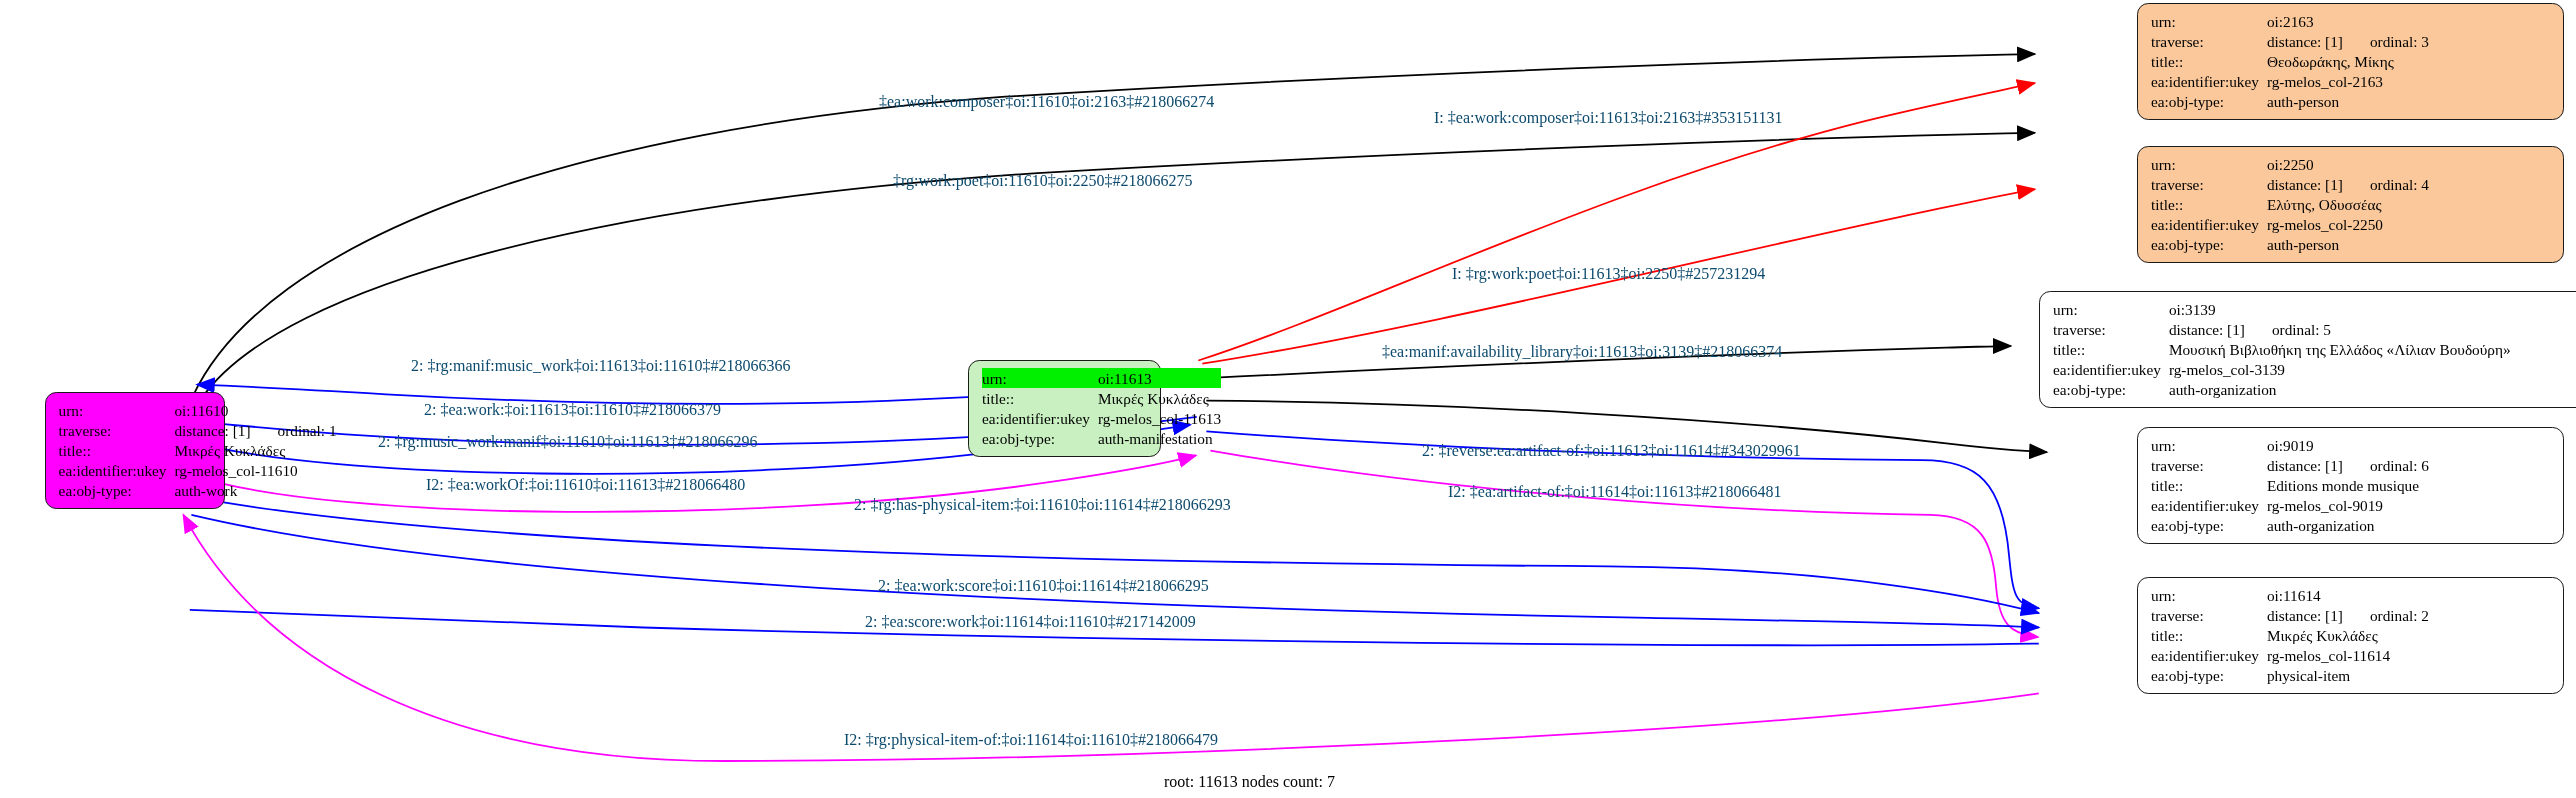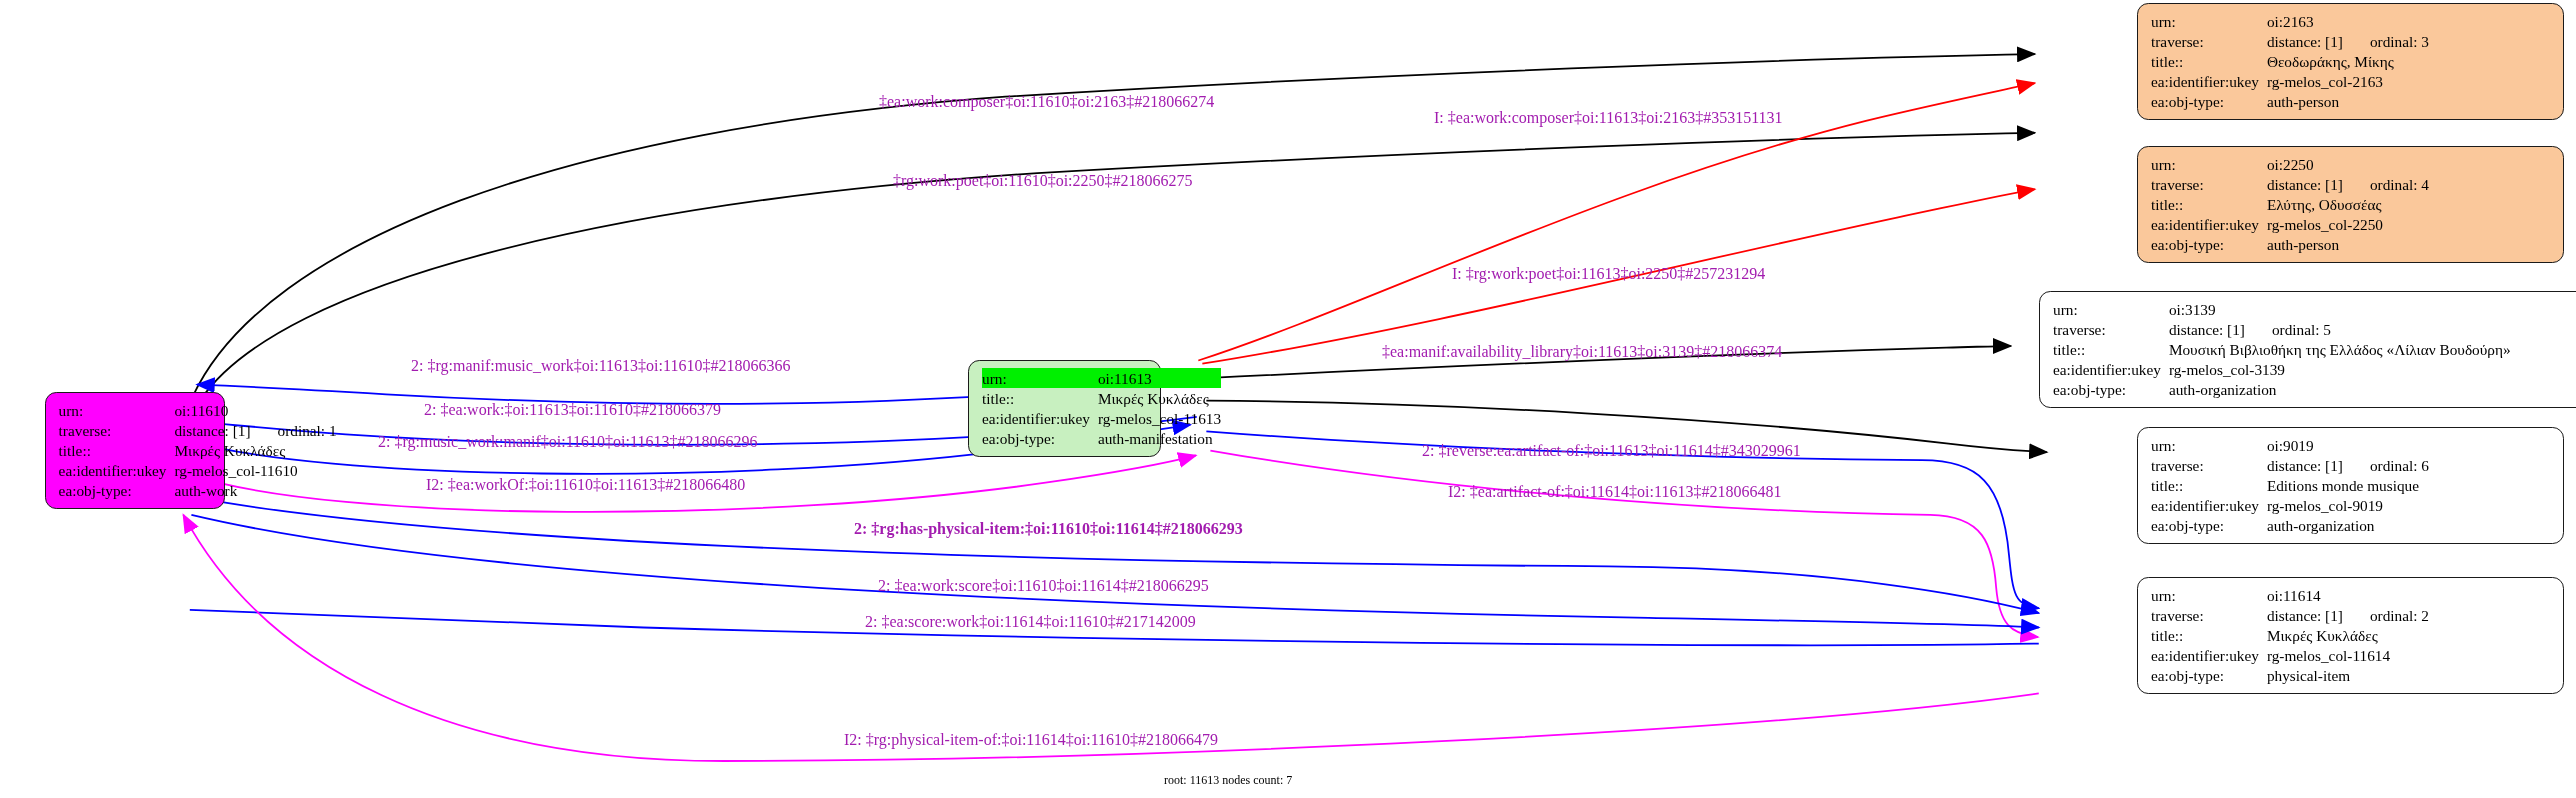--- a/index.html
+++ b/index.html
@@ -44,26 +44,26 @@
   }
   .node td.k{padding-right:4.8px;}
   .node td.v{padding-left:3.2px;}
   .hl{background:#00f000;}
   .sub{padding-right:27px;}
   
   .elabel{
     position:absolute;
     font-size:16px;
     white-space:nowrap;
-    color:#a21caf;
+    color:#0c4a6e;
     letter-spacing:0px;
   }
   .caption{
     position:absolute;
-    font-size:12px;
+    font-size:16px;
     white-space:nowrap;
   }
 </style>
 </head>
 <body>
 
 <div id="canvas">
 
   <svg id="edges" viewBox="0 0 3203 993" xmlns="http://www.w3.org/2000/svg">
     <defs>
@@ -329,21 +329,21 @@
   <div class="elabel" style="left:424px; top:401px;">2: ‡ea:work:‡oi:11613‡oi:11610‡#218066379</div>
 
   <div class="elabel" style="left:378px; top:433px;">2: ‡rg:music_work:manif‡oi:11610‡oi:11613‡#218066296</div>
 
   <div class="elabel" style="left:426px; top:476px;">I2: ‡ea:workOf:‡oi:11610‡oi:11613‡#218066480</div>
 
   <div class="elabel" style="left:1422px; top:442px;">2: ‡reverse:ea:artifact-of:‡oi:11613‡oi:11614‡#343029961</div>
 
   <div class="elabel" style="left:1448px; top:483px;">I2: ‡ea:artifact-of:‡oi:11614‡oi:11613‡#218066481</div>
 
-  <div class="elabel" style="left:854px; top:520px;font-weight:bold;">2: ‡rg:has-physical-item:‡oi:11610‡oi:11614‡#218066293</div>
+  <div class="elabel" style="left:854px; top:496px;">2: ‡rg:has-physical-item:‡oi:11610‡oi:11614‡#218066293</div>
 
   <div class="elabel" style="left:878px; top:577px;">2: ‡ea:work:score‡oi:11610‡oi:11614‡#218066295</div>
 
   <div class="elabel" style="left:865px; top:613px;">2: ‡ea:score:work‡oi:11614‡oi:11610‡#217142009</div>
 
   <div class="elabel" style="left:844px; top:731px;">I2: ‡rg:physical-item-of:‡oi:11614‡oi:11610‡#218066479</div>
 
   <div class="caption" style="left:1164px; top:773px;">root: 11613 nodes count: 7</div>
 
 </div>

